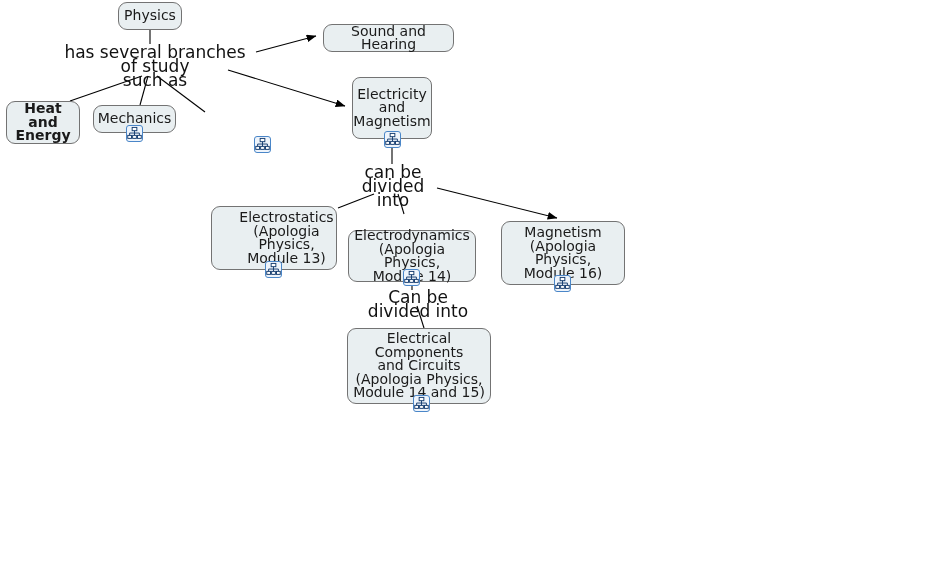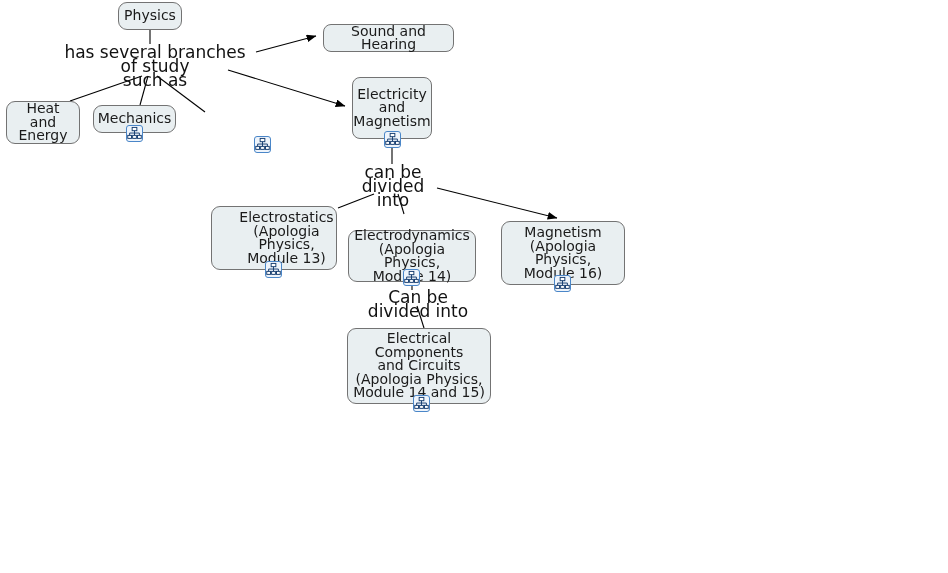--- a/index.html
+++ b/index.html
@@ -124,23 +124,23 @@
       <line x1="437" y1="188" x2="557" y2="218" marker-end="url(#arrowhead)"></line>
 
       <line x1="412" y1="286" x2="412" y2="290"></line>
 
       <line x1="417" y1="306" x2="424" y2="328"></line>
     </g>
   </svg>
 
   <div class="node" style="left:118px; top:2px; width:64px; height:28px;">Physics</div>
 
-  <div class="node" style="left:323px; top:24px; width:131px; height:28px;border-radius:8px;">Sound and Hearing</div>
-
-  <div class="node" style="left:6px; top:101px; width:74px; height:43px;">Heat and
+  <div class="node" style="left:323px; top:24px; width:131px; height:28px;">Sound and Hearing</div>
+
+  <div class="node" style="left:6px; top:101px; width:74px; height:43px;font-weight:bold;">Heat and
 Energy</div>
 
   <div class="node" style="left:93px; top:105px; width:83px; height:28px;">Mechanics</div>
   <span class="map-icon" style="left:126px; top:125px;">
     <svg viewBox="0 0 16 16" xmlns="http://www.w3.org/2000/svg">
       <rect x="5.5" y="1.5" width="5" height="3.5" fill="#ffffff" stroke="#123a6d" stroke-width="1"></rect>
       <line x1="8" y1="5" x2="8" y2="7.5" stroke="#123a6d" stroke-width="1"></line>
       <line x1="2.8" y1="7.5" x2="13.2" y2="7.5" stroke="#123a6d" stroke-width="1"></line>
       <line x1="2.8" y1="7.5" x2="2.8" y2="10" stroke="#123a6d" stroke-width="1"></line>
       <line x1="8" y1="7.5" x2="8" y2="10" stroke="#123a6d" stroke-width="1"></line>

